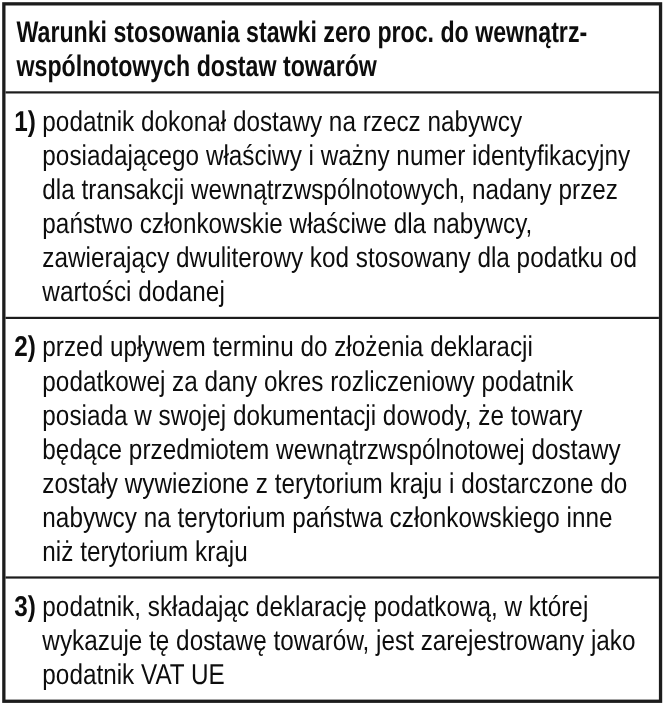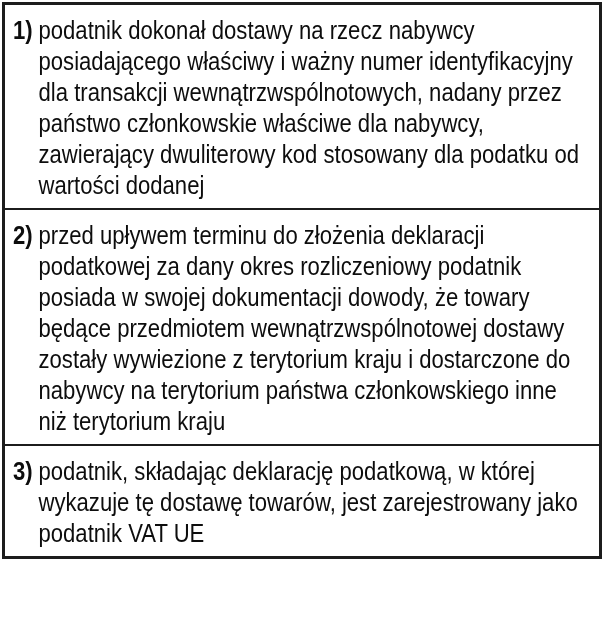--- a/index.html
+++ b/index.html
@@ -60,20 +60,24 @@
     font-size: 26px;
     line-height: 31px;
     white-space: pre-line;
   }
 </style>
 </head>
 <body>
 
 <div class="sheet">
 
+  <div class="header-cell">
+    <div class="title">Warunki stosowania stawki zero proc. do wewnątrz-
+wspólnotowych dostaw towarów</div>
+  </div>
 
   <div class="row">
     <div class="row-inner">
       <span class="num">1)</span>
       <div class="txt">podatnik dokonał dostawy na rzecz nabywcy
 posiadającego właściwy i ważny numer identyfikacyjny
 dla transakcji wewnątrzwspólnotowych, nadany przez
 państwo członkowskie właściwe dla nabywcy,
 zawierający dwuliterowy kod stosowany dla podatku od
 wartości dodanej</div>

